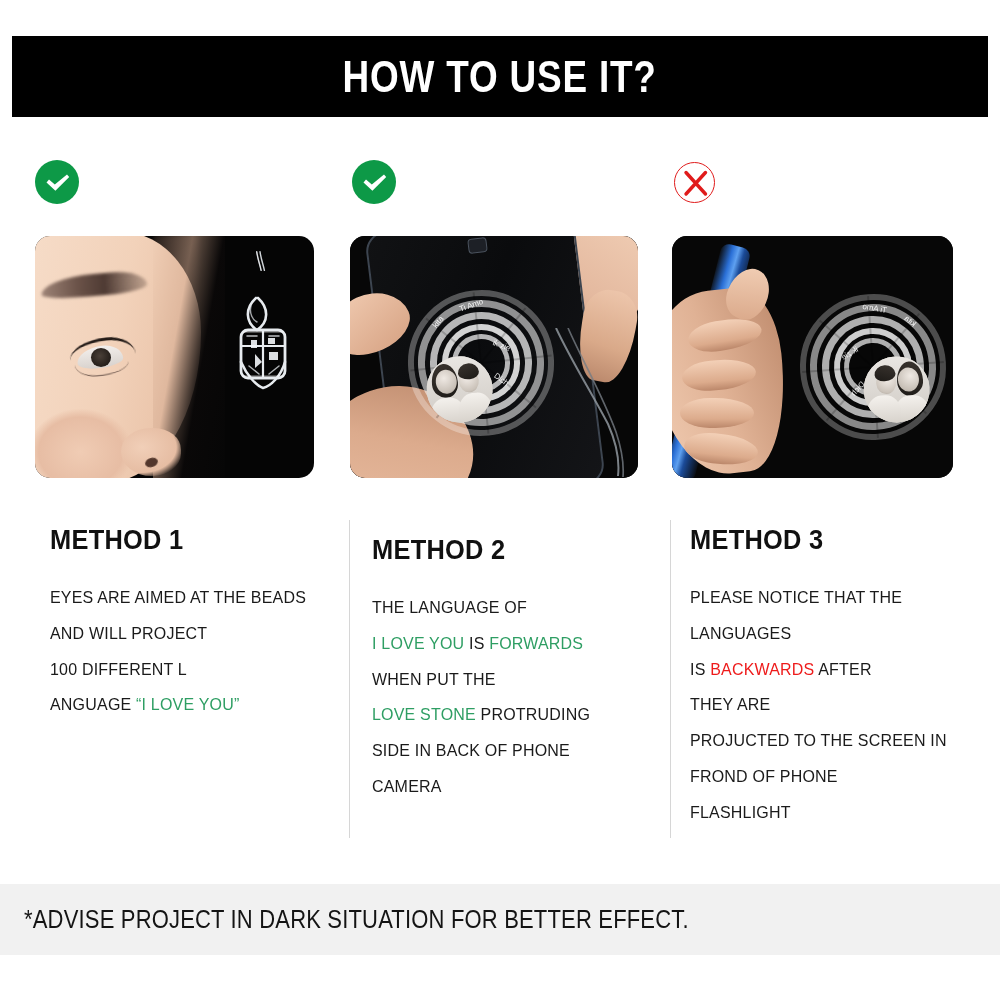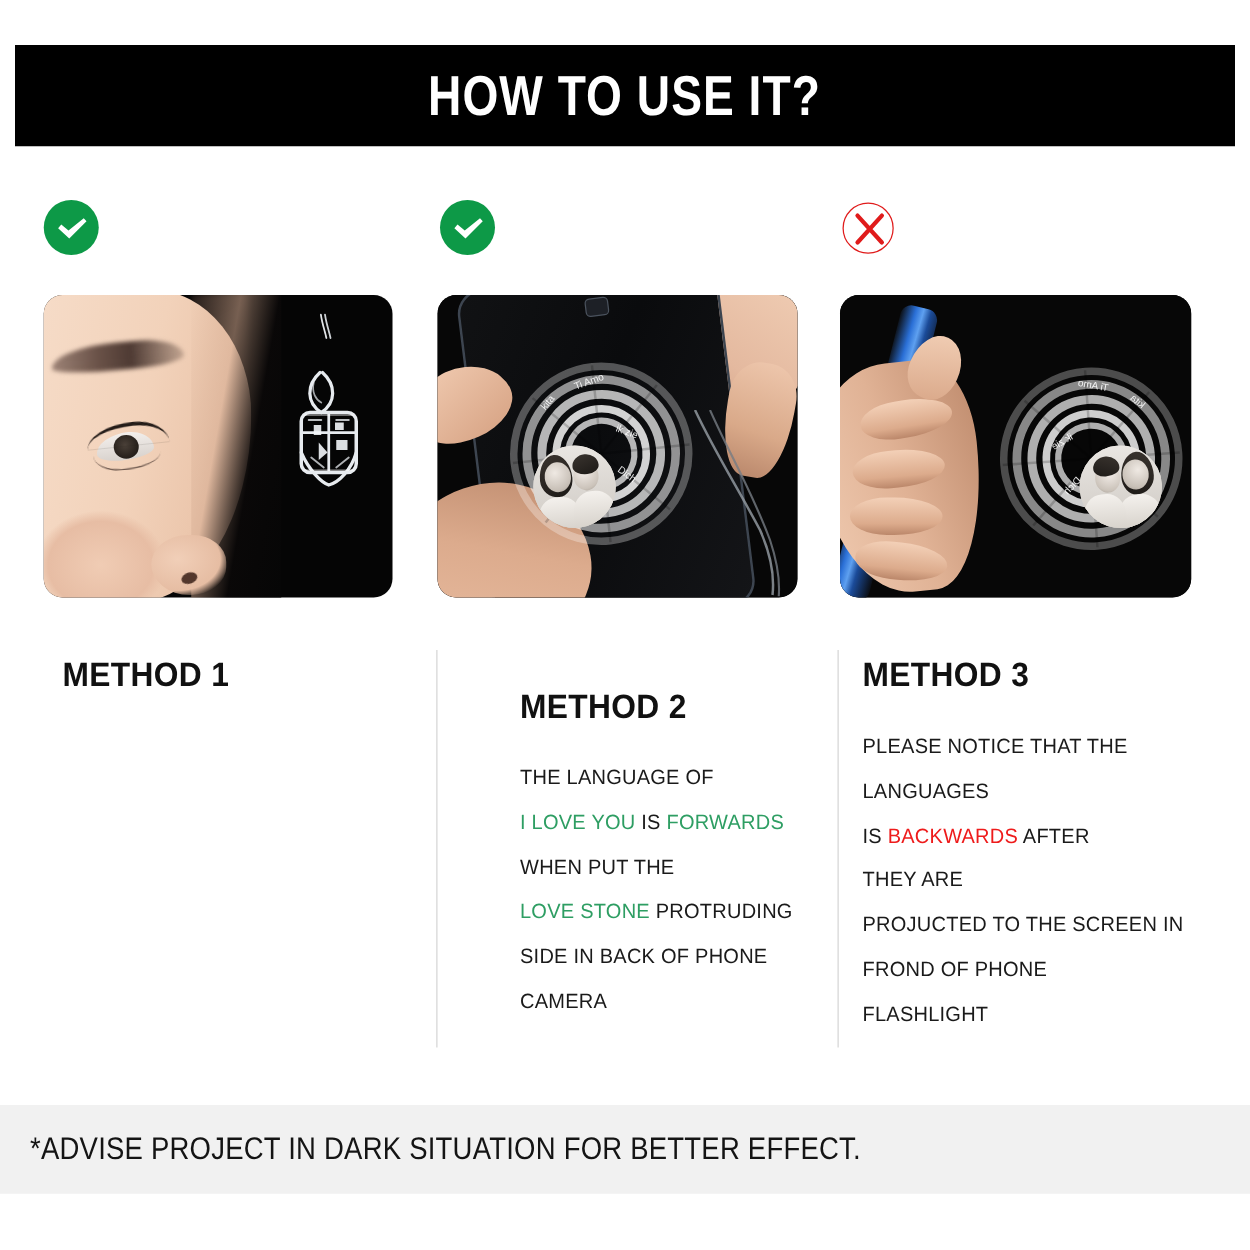--- a/index.html
+++ b/index.html
@@ -291,21 +291,21 @@
   }
   .pp-body {
     position: absolute;
     background: linear-gradient(180deg,#f4f1ed 0%, #d6d1ca 100%);
     border-radius: 44% 44% 0 0 / 58% 58% 0 0;
   }
 
   
   .method-block { position: absolute; }
   .m1 { left: 50px;  top: 527px; width: 262px; }
-  .m2 { left: 372px; top: 552px; width: 268px; margin-left: 44px; }
+  .m2 { left: 372px; top: 537px; width: 268px; }
   .m3 { left: 690px; top: 527px; width: 272px; }
 
   .method-title {
     font-size: 27px;
     font-weight: bold;
     color: #111111;
     letter-spacing: 0.3px;
     transform: scaleX(0.94);
     transform-origin: left center;
     margin: 0 0 26px 0;
@@ -514,20 +514,26 @@
       </div>
     </div>
   </div>
 </div>
 
 <div class="divider div-1"></div>
 <div class="divider div-2"></div>
 
 <div class="method-block m1">
   <div class="method-title">METHOD 1</div>
+  <div class="method-lines">
+    <div class="method-line"><span>EYES ARE AIMED AT THE BEADS</span></div>
+    <div class="method-line"><span>AND WILL PROJECT</span></div>
+    <div class="method-line"><span>100 DIFFERENT L</span></div>
+    <div class="method-line"><span>ANGUAGE  </span><span class="hl-green">“I LOVE YOU”</span></div>
+  </div>
 </div>
 
 <div class="method-block m2">
   <div class="method-title">METHOD 2</div>
   <div class="method-lines">
     <div class="method-line"><span>THE LANGUAGE OF</span></div>
     <div class="method-line"><span class="hl-green">I LOVE YOU</span><span> IS </span><span class="hl-green">FORWARDS</span></div>
     <div class="method-line"><span>WHEN PUT THE</span></div>
     <div class="method-line"><span class="hl-green">LOVE STONE</span><span> PROTRUDING</span></div>
     <div class="method-line"><span>SIDE IN BACK OF PHONE</span></div>

